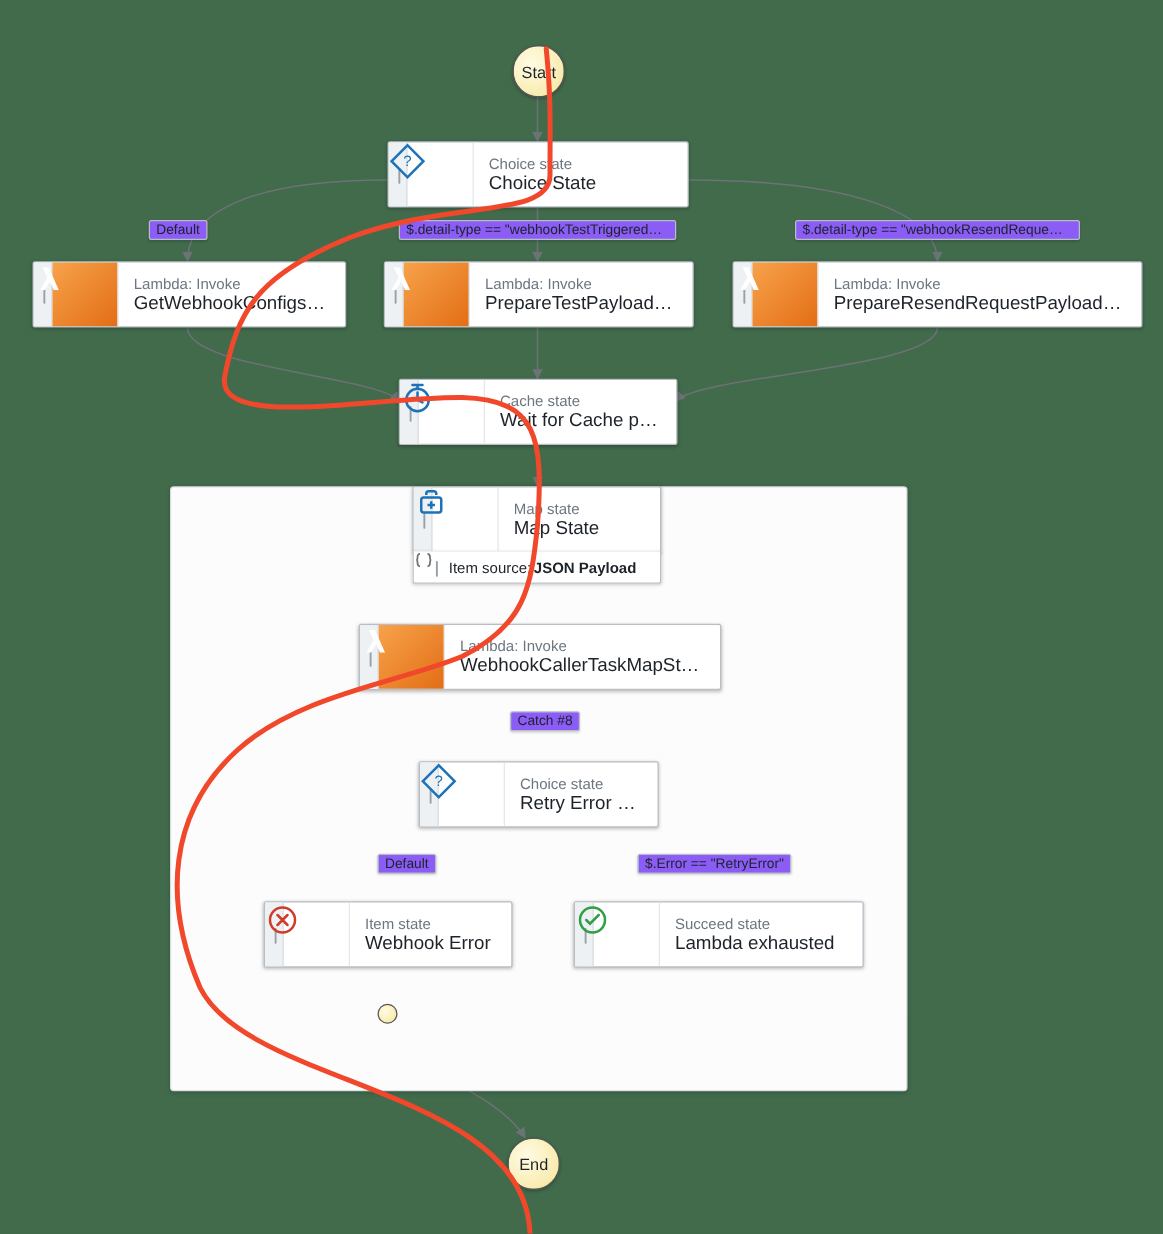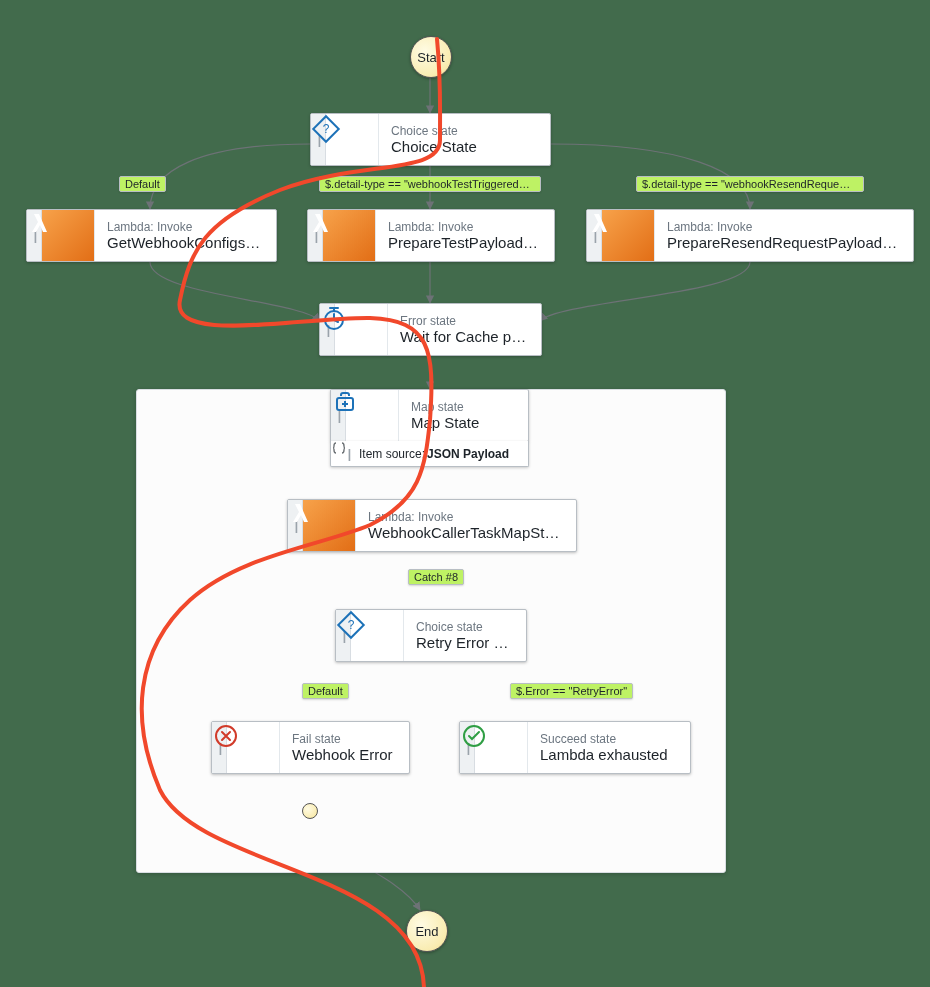--- a/index.html
+++ b/index.html
@@ -32,21 +32,21 @@
   .itemsrc .bracesvg{margin-right:8px;}
 
   .circle{position:absolute;width:40px;height:40px;border-radius:50%;
           background:radial-gradient(circle at 35% 35%,#fffbe3 0%,#f9ecb1 70%,#efd77f 100%);
           border:1px solid #555;display:flex;align-items:center;justify-content:center;
           font-size:13px;color:#1d2329;box-shadow:0 1px 3px rgba(0,0,0,.3);}
   .joincircle{position:absolute;width:14px;height:14px;border-radius:50%;
           background:radial-gradient(circle at 35% 35%,#fffbe3 0%,#f9ecb1 70%,#efd77f 100%);
           border:1px solid #555;}
 
-  .edgelabel{position:absolute;background:#bef264;border:1px solid #b8bec4;border-radius:2px;
+  .edgelabel{position:absolute;background:#8b5cf6;border:1px solid #b8bec4;border-radius:2px;
              font-size:11px;color:#1d2329;white-space:nowrap;padding:1px 5px;
              box-shadow:0 1px 2px rgba(0,0,0,.15);overflow:hidden;max-width:230px;
              text-overflow:ellipsis;box-sizing:border-box;}
 
   .mapframe{position:absolute;background:#fcfcfc;border:1px solid #d9dee3;
             border-radius:3px;box-shadow:0 1px 4px rgba(0,0,0,.2);}
 </style>
 </head>
 <body>
 
@@ -154,21 +154,21 @@
   <div class="node" style="left:319px;top:303px;width:223px;height:53px;">
     <div class="grip">||</div>
     <div class="iconcell">
       <svg width="28" height="28" viewBox="0 0 28 28">
         <circle cx="14" cy="16" r="9" fill="none" stroke="#1d72b8" stroke-width="2"></circle>
         <path d="M14 10v6l4 2" stroke="#1d72b8" stroke-width="2" fill="none" stroke-linecap="round"></path>
         <path d="M10 4h8M14 4v3" stroke="#1d72b8" stroke-width="2" stroke-linecap="round"></path>
       </svg>
     </div>
     <div class="labels">
-      <div class="kicker">Error state</div>
+      <div class="kicker">Cache state</div>
       <div class="title">Wait for Cache purge</div>
     </div>
   </div>
 
   <div class="node" style="left:330px;top:389px;width:199px;height:53px;">
     <div class="grip">||</div>
     <div class="iconcell">
       <svg width="28" height="28" viewBox="0 0 28 28">
         <rect x="6" y="8" width="16" height="12" rx="2" fill="none" stroke="#1d72b8" stroke-width="2"></rect>
         <path d="M10 6v-1a2 2 0 012-2h4a2 2 0 012 2v1" stroke="#1d72b8" stroke-width="2" fill="none"></path>
@@ -219,21 +219,21 @@
 
   <div class="node" style="left:211px;top:721px;width:199px;height:53px;">
     <div class="grip">||</div>
     <div class="iconcell">
       <svg width="28" height="28" viewBox="0 0 28 28">
         <circle cx="14" cy="14" r="10" fill="none" stroke="#d13b2a" stroke-width="2"></circle>
         <path d="M10 10l8 8M18 10l-8 8" stroke="#d13b2a" stroke-width="2" stroke-linecap="round"></path>
       </svg>
     </div>
     <div class="labels">
-      <div class="kicker">Fail state</div>
+      <div class="kicker">Item state</div>
       <div class="title">Webhook Error</div>
     </div>
   </div>
 
   <div class="node" style="left:459px;top:721px;width:232px;height:53px;">
     <div class="grip">||</div>
     <div class="iconcell">
       <svg width="28" height="28" viewBox="0 0 28 28">
         <circle cx="14" cy="14" r="10" fill="none" stroke="#2f9e44" stroke-width="2"></circle>
         <path d="M9 14l3 3 7-7" stroke="#2f9e44" stroke-width="2" fill="none" stroke-linecap="round"></path>

